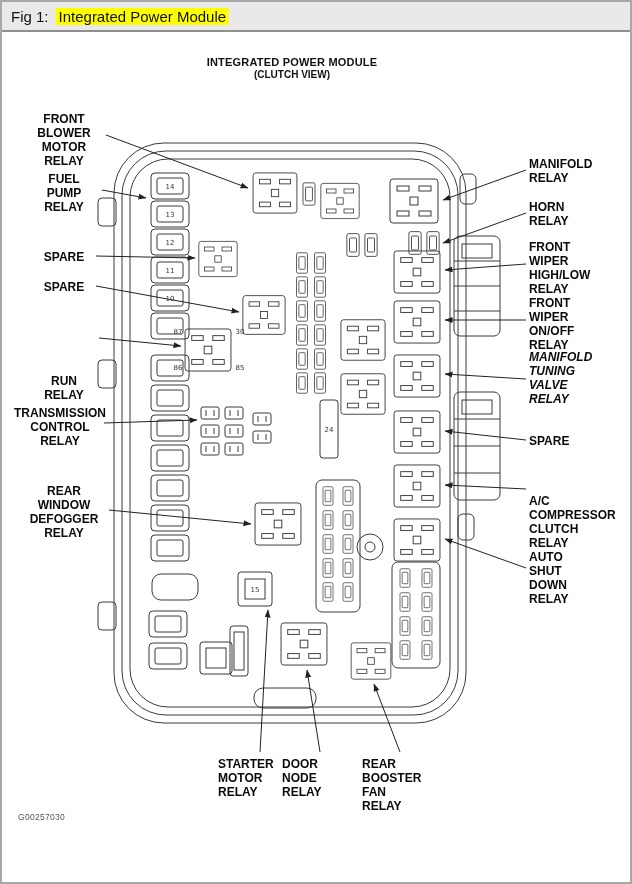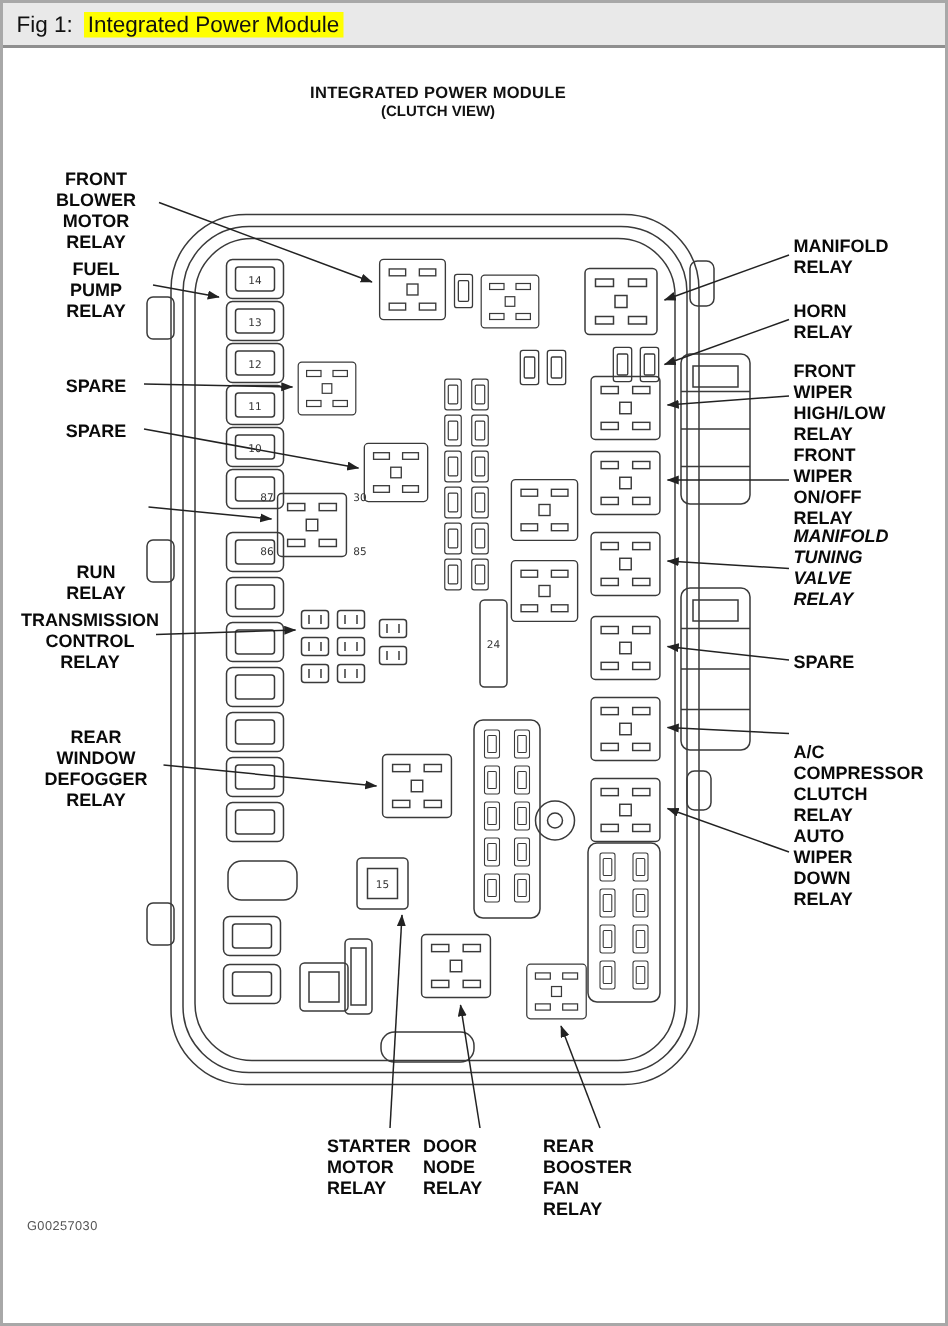--- a/index.html
+++ b/index.html
@@ -271,21 +271,21 @@
   <div class="callout right" style="left:527px;top:348px;font-style:italic;">MANIFOLD
 TUNING
 VALVE
 RELAY</div>
   <div class="callout right" style="left:527px;top:432px;">SPARE</div>
   <div class="callout right" style="left:527px;top:460px;margin-top:32px;">A/C
 COMPRESSOR
 CLUTCH
 RELAY</div>
   <div class="callout right" style="left:527px;top:548px;">AUTO
-WIPER
+SHUT
 DOWN
 RELAY</div>
 
   <div class="callout bottom" style="left:216px;top:755px;">STARTER
 MOTOR
 RELAY</div>
   <div class="callout bottom" style="left:280px;top:755px;">DOOR
 NODE
 RELAY</div>
   <div class="callout bottom" style="left:360px;top:755px;">REAR

